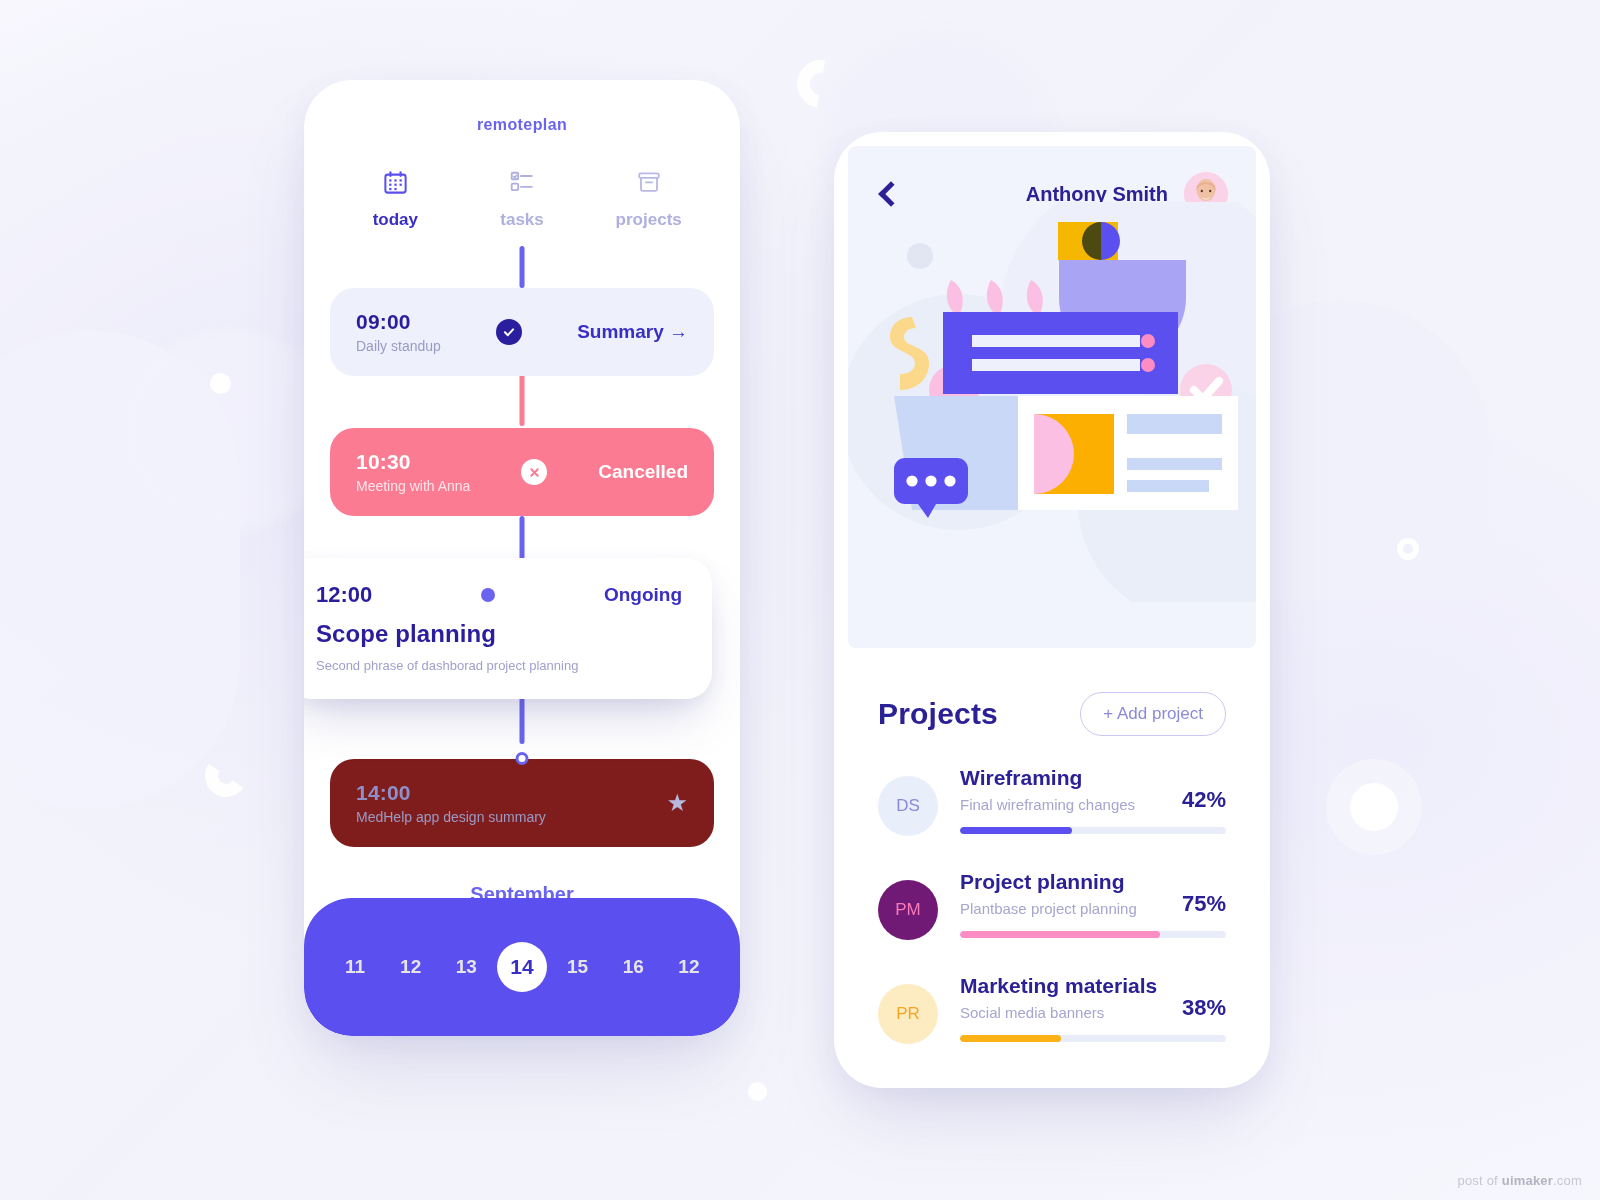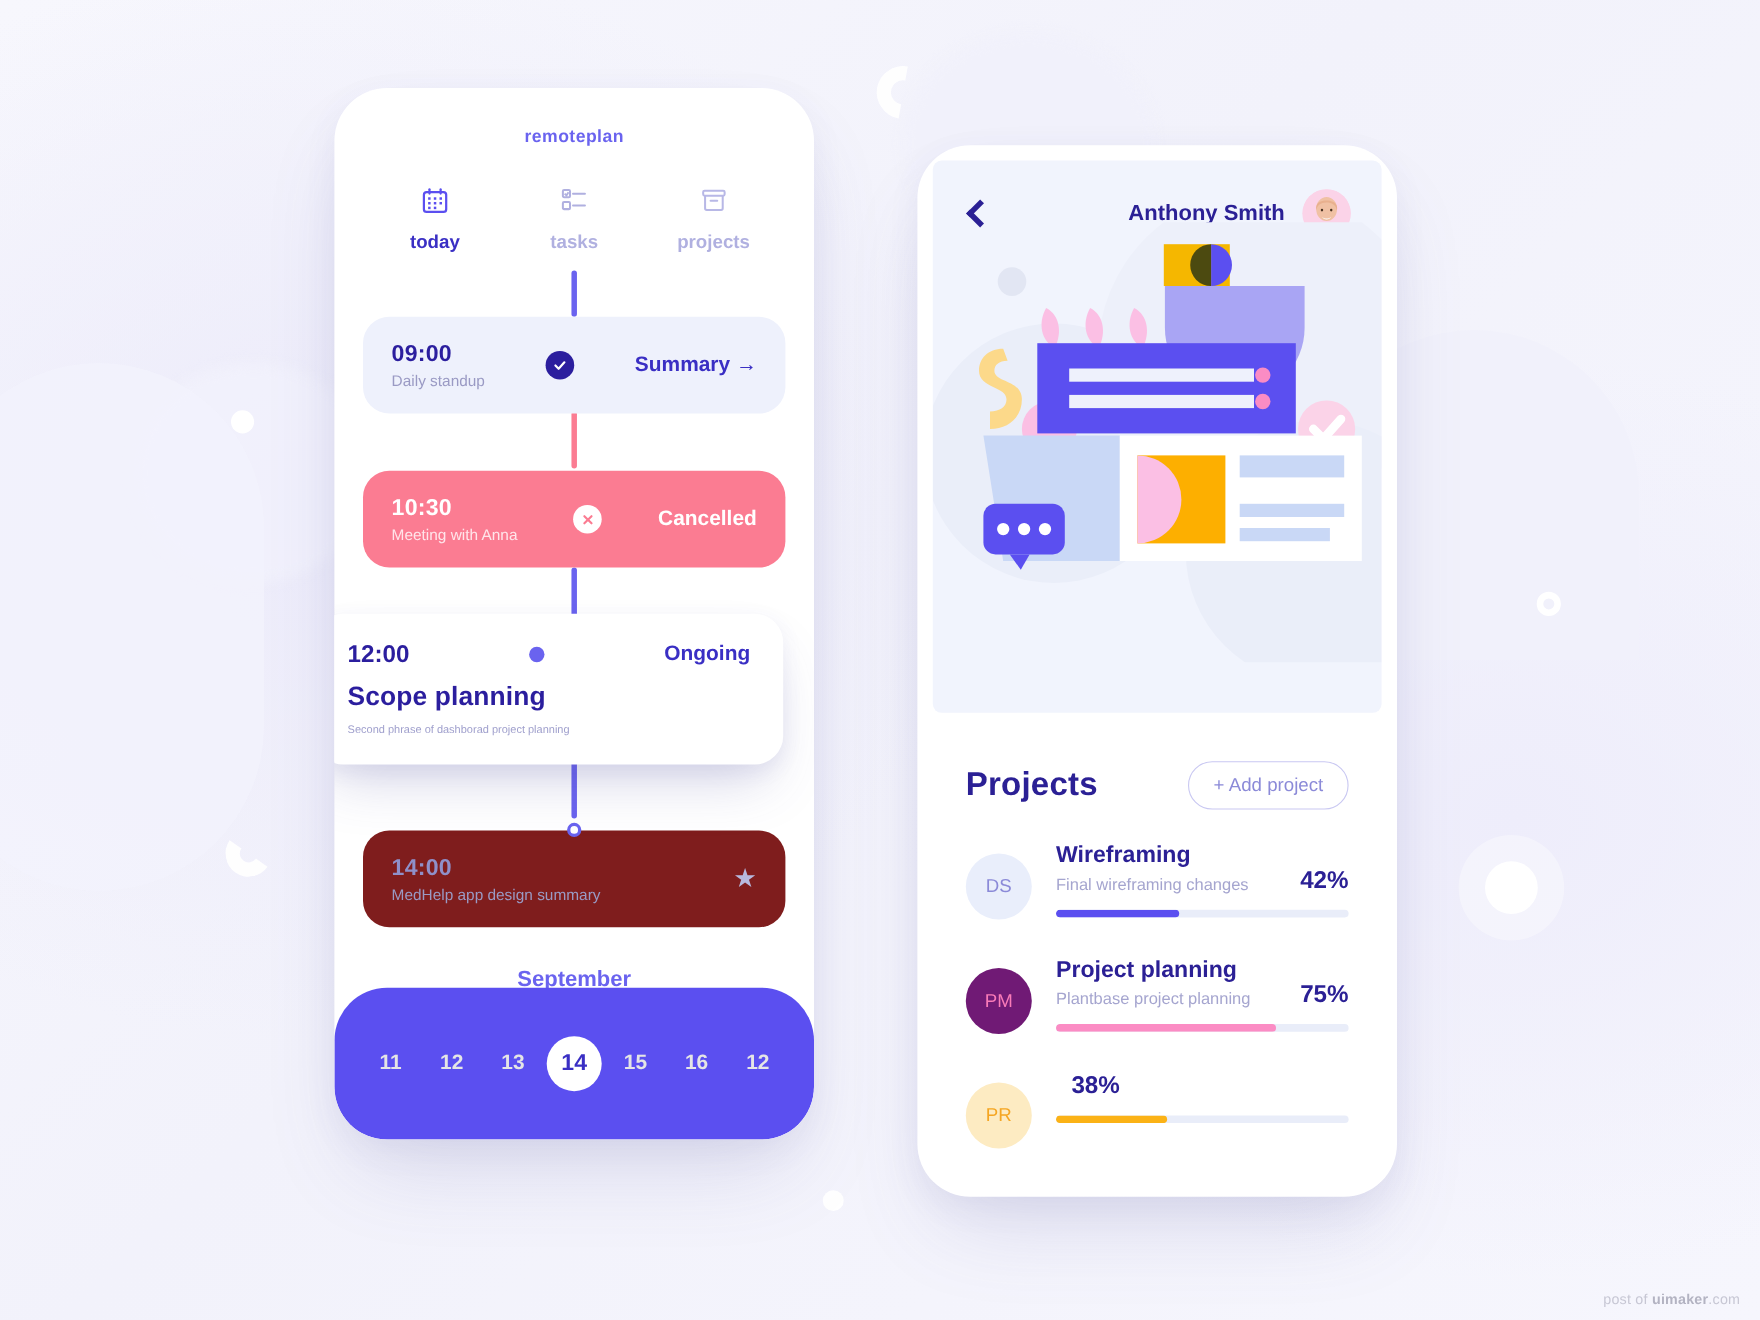--- a/index.html
+++ b/index.html
@@ -140,21 +140,21 @@
     background: #ffffff; border-radius: 26px;
     padding: 24px 30px 26px;
     box-shadow: 0 26px 50px -14px rgba(80,80,160,.26), 0 6px 18px rgba(80,80,160,.08);
     display: block;
   }
   .ev-float .row1 { display: flex; align-items: center; }
   .ev-float .time { font-size: 22px; font-weight: 700; color: #2b1e9e; }
   .ev-float .mid2 { flex: 1; display: flex; justify-content: center; }
   .ev-float .status { font-size: 19px; font-weight: 600; color: #3a2fc4; }
   .ev-float .title { font-size: 24px; font-weight: 700; color: #2b1e9e; margin-top: 12px; letter-spacing: .1px; }
-  .ev-float .desc { font-size: 10px; color: #a0a0cd; margin-top: 10px; }
+  .ev-float .desc { font-size: 13px; color: #a0a0cd; margin-top: 10px; }
 
   .star { color: #b7b9de; font-size: 24px; line-height: 1; }
 
   
   .cal-month {
     text-align: center; font-size: 20px; font-weight: 700;
     color: #6a63ef; padding: 18px 0 26px;
   }
   .cal-strip {
     position: absolute; left: 0; right: 0; bottom: 0; height: 138px;
@@ -482,20 +482,24 @@
         <div class="bar">
           <i style="width:75%;background:#fb8cc4;"></i>
         </div>
       </div>
     </div>
 
     <div class="proj-row">
       <div class="proj-av" style="background:#fdebc2;color:#f5a623;">PR</div>
       <div class="proj-body">
         <div class="proj-r1">
+          <div class="proj-texts">
+            <div class="proj-name">Marketing materials</div>
+            <div class="proj-sub">Social media banners</div>
+          </div>
           <div class="proj-pct">38%</div>
         </div>
         <div class="bar">
           <i style="width:38%;background:#fbb216;"></i>
         </div>
       </div>
     </div>
   </div>
 </div>
 

